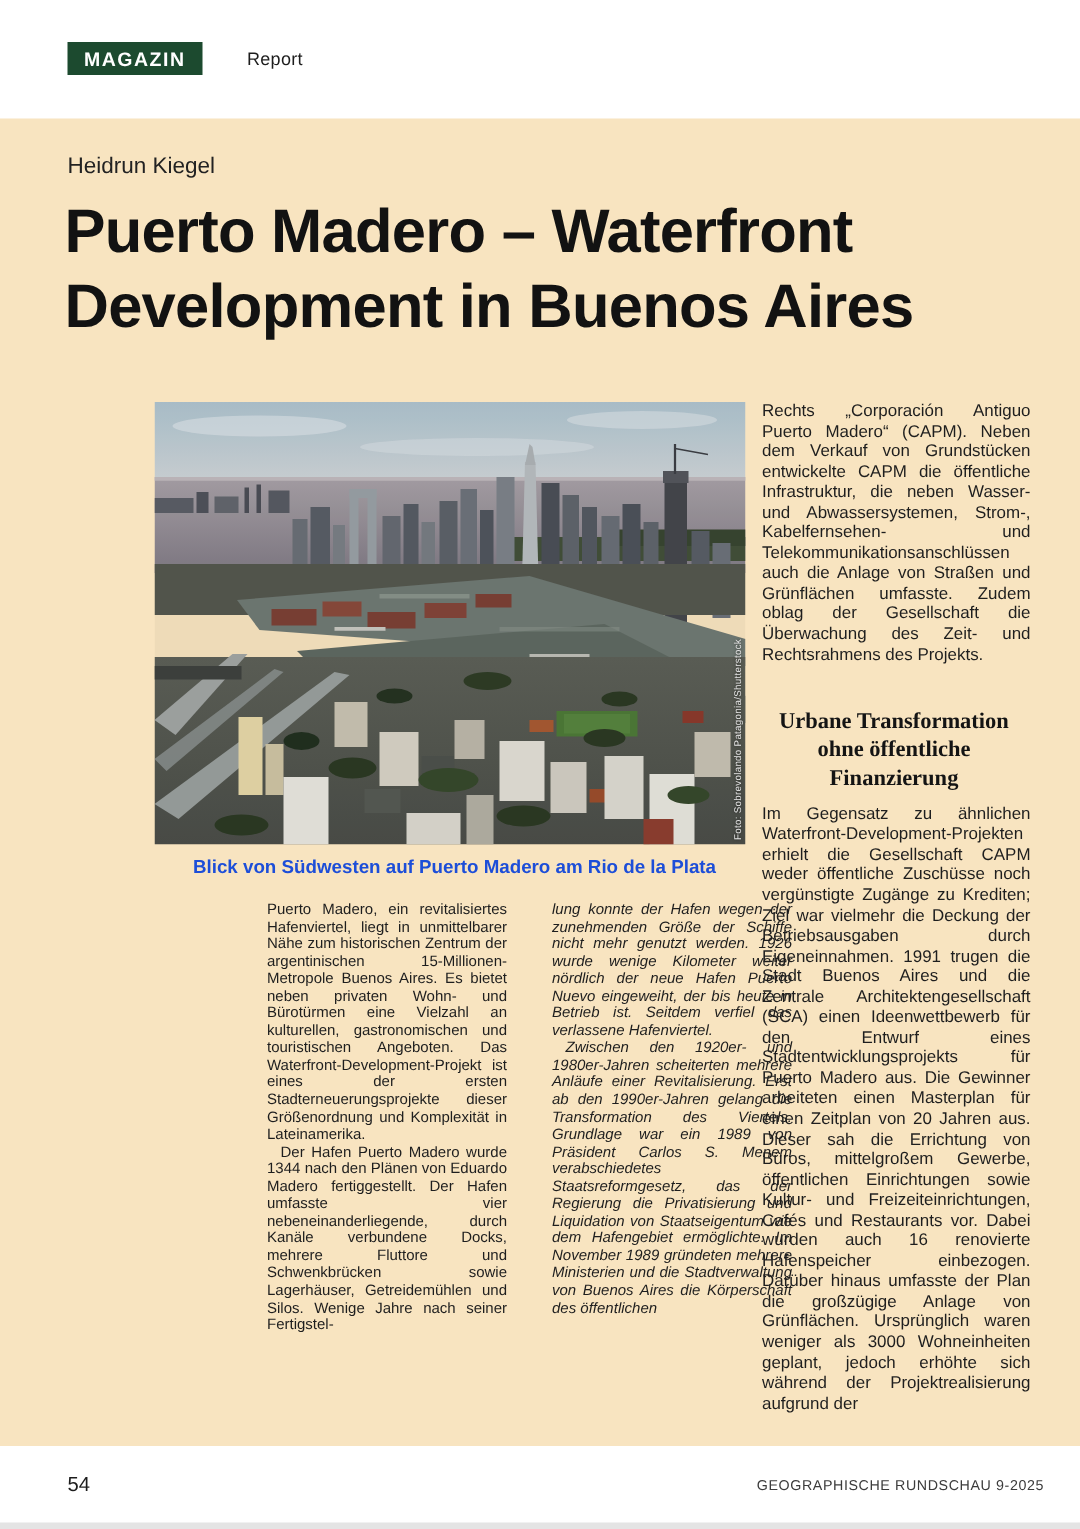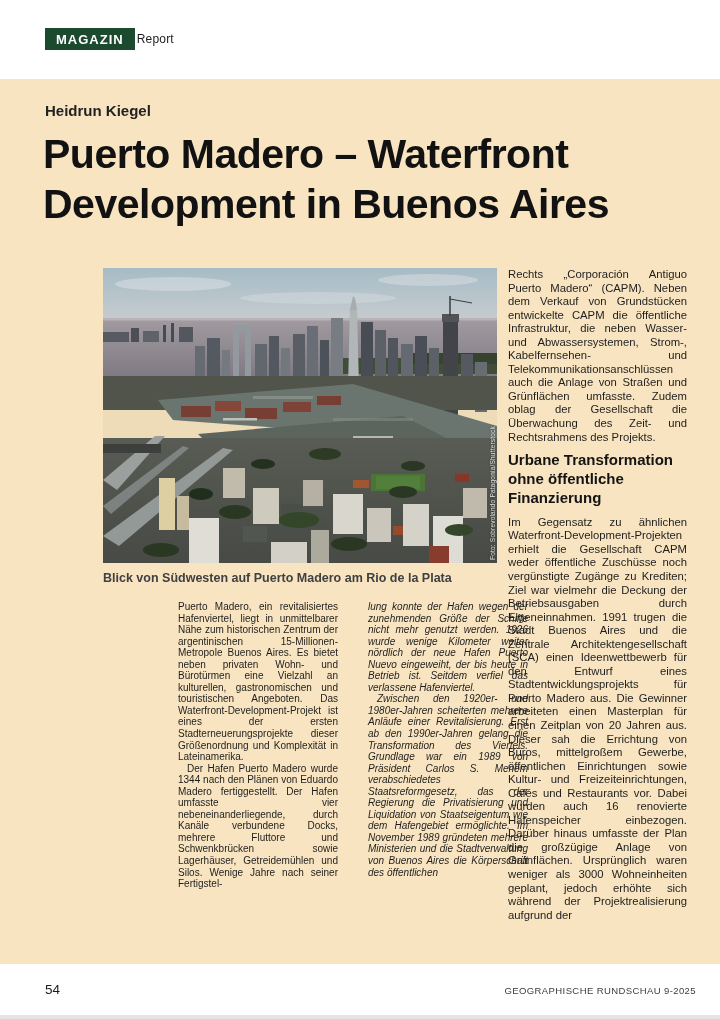--- a/index.html
+++ b/index.html
@@ -4,61 +4,61 @@
 <style>
   * { margin:0; padding:0; box-sizing:border-box; }
   html,body { background:#ffffff; }
   .page {
     position:relative; width:720px; height:1019px;
     background:#ffffff; overflow:hidden;
     font-family:"Liberation Sans", sans-serif;
     color:#1f1f1f;
   }
   
-  .topbar { position:absolute; top:28px; left:45px; display:flex; align-items:center; gap:2px; }
+  .topbar { position:absolute; top:28px; left:45px; display:flex; align-items:center; gap:30px; }
   .badge {
     background:#1c4a2f; color:#ffffff; font-weight:bold;
     font-size:13px; letter-spacing:1px; padding:4px 11px 3px 11px;
   }
   .category { font-size:12px; color:#1d1d1d; letter-spacing:0.2px; }
 
   
   .band { position:absolute; top:79px; left:0; width:720px; height:885px; background:#f8e4c0; }
 
-  .author { position:absolute; top:102px; left:45px; font-size:15px; color:#222;font-weight:bold; }
+  .author { position:absolute; top:102px; left:45px; font-size:15px; color:#222; }
   .title  {
     position:absolute; top:129px; left:43px; width:630px;
     font-size:41px; line-height:1.22; font-weight:bold; color:#121212;
     letter-spacing:-0.5px;
   }
 
   
   .photo { position:absolute; top:268px; left:103px; width:394px; height:295px; }
   .photo svg { display:block; width:394px; height:295px; }
   .photo-credit {
     position:absolute; right:1px; bottom:3px;
     writing-mode:vertical-rl; transform:rotate(180deg);
     font-size:6.5px; color:#e3e3e3; letter-spacing:0.2px; white-space:nowrap;
     text-shadow:0 0 2px rgba(0,0,0,0.55);
   }
   .caption {
     position:absolute; top:571px; left:103px; width:400px;
-    font-size:12.5px; font-weight:bold; color:#404040;
+    font-size:12.5px; font-weight:bold; color:#1d4ed8;text-align:center;
   }
 
   
   .bodycol { position:absolute; font-size:10px; line-height:1.155; text-align:justify; color:#1e1e1e; }
   .bodycol p { margin:0; }
   .bodycol p.indent { text-indent:9px; }
   .col1 { top:601px; left:178px; width:160px; height:340px; }
   .col2 { top:601px; left:368px; width:160px; height:340px;font-style:italic; }
   .col3 { top:268px; left:508px; width:179px; height:692px; font-size:11.3px; line-height:1.2; }
   .col3 h2 {
     font-size:15px; line-height:1.26; font-weight:bold; color:#141414;
-    margin:7px 0 8px 0; width:176px; text-align:left;
+    margin:28px 0 8px 0; width:176px; text-align:center;font-family:Liberation Serif, serif;
   }
 
   
   .footer { position:absolute; top:964px; left:0; width:720px; height:55px; background:#ffffff; }
   .pagenum { position:absolute; top:18px; left:45px; font-size:13.5px; color:#1c1c1c; }
   .journal {
     position:absolute; top:21px; right:24px; font-size:9.5px; color:#3c3c3c;
     letter-spacing:0.4px;
   }
   .bottom-strip { position:absolute; bottom:0; left:0; width:720px; height:4px; background:#e4e4e4; }

